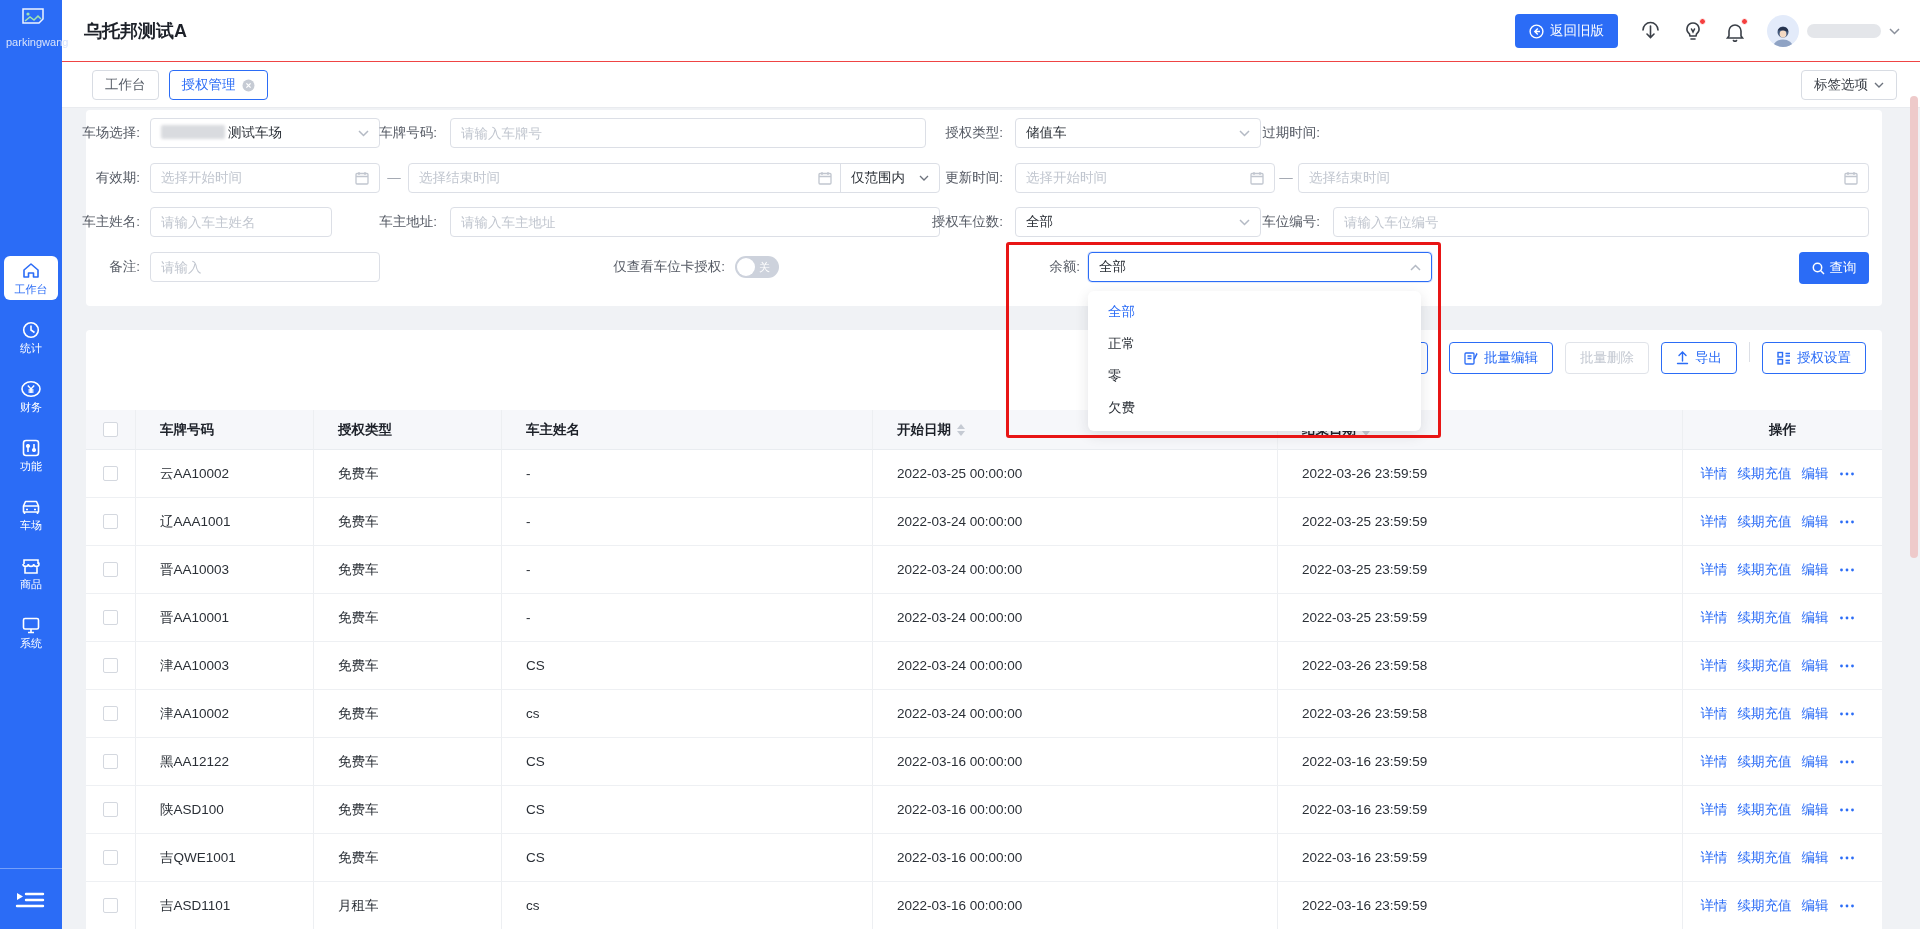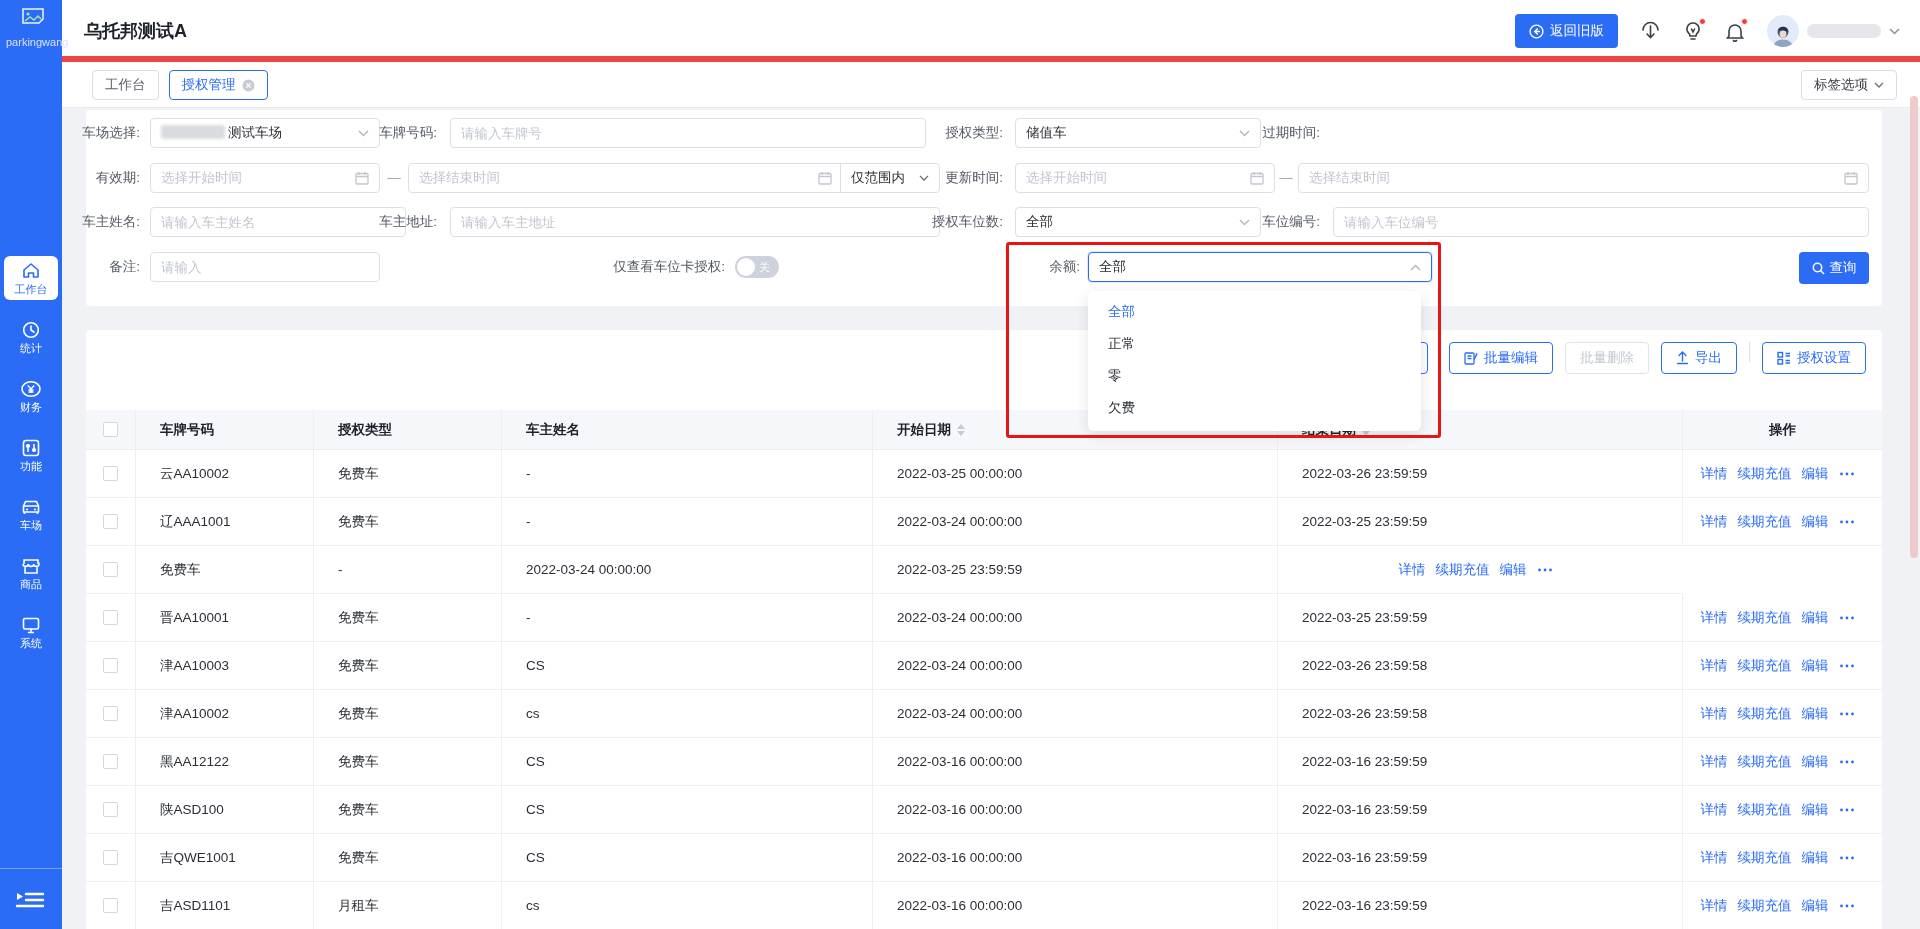--- a/index.html
+++ b/index.html
@@ -18,21 +18,21 @@
   .logo-broken { position:absolute; left:22px; top:8px; }
   .logo-alt { position:absolute; left:6px; top:36px; width:150px; color:#d7e2fb; font-size:11px; white-space:nowrap; }
   .side-items { position:absolute; top:256px; left:0; width:62px; display:flex; flex-direction:column; gap:15px; align-items:center; }
   .side-item { width:54px; height:44px; display:flex; flex-direction:column; align-items:center; justify-content:center; gap:2px; color:#fff; cursor:pointer; }
   .side-item .lbl { font-size:11px; line-height:12px; }
   .side-item.active { background:#fff; border-radius:6px; color:#2b6cf6; }
   .side-divider { position:absolute; left:0; bottom:60px; width:62px; height:1px; background:rgba(255,255,255,.35); }
   .collapse-btn { position:absolute; left:15px; bottom:18px; color:#fff; cursor:pointer; }
 
   
-  .header { position:absolute; left:62px; top:0; width:1858px; height:62px; background:#fff; border-bottom:6px solid #ef4444; z-index:10; }
+  .header { position:absolute; left:62px; top:0; width:1858px; height:62px; background:#fff; border-bottom:1px solid #ef4444; z-index:10; }
   .page-title { position:absolute; left:22px; top:19px; font-size:18px; font-weight:bold; color:#1d2129; }
   .hdr-right { position:absolute; right:20px; top:0; height:62px; display:flex; align-items:center; gap:22px; }
   .btn-back { display:flex; align-items:center; gap:6px; background:#2b6cf6; color:#fff; border:none; height:34px; padding:0 14px; border-radius:4px; font-size:13.5px; cursor:pointer; font-family:inherit; }
   .hdr-ic { position:relative; color:#3a3f47; cursor:pointer; }
   .red-dot { position:absolute; right:-3px; top:-3px; width:7px; height:7px; border-radius:50%; background:#f53f3f; border:1px solid #fff; }
   .avatar { width:32px; height:32px; border-radius:50%; background:#e3ebfa; display:flex; align-items:flex-end; justify-content:center; overflow:hidden; }
   .user-blob { width:74px; height:14px; border-radius:7px; background:#e4e6ea; }
   .user-wrap { display:flex; align-items:center; gap:8px; cursor:pointer; }
 
   
@@ -331,21 +331,21 @@
     <span class="grow ph">选择结束时间</span>
     <span class="ic">
         <svg width="14" height="14" viewBox="0 0 14 14" fill="none" stroke="#c1c6cf" stroke-width="1.3">
           <rect x="1" y="2.5" width="12" height="10.5" rx="1"></rect>
           <path d="M1 5.5 h12 M4 1 v3 M10 1 v3"></path>
         </svg>
       </span>
   </div>
 
   <div class="flabel" style="left:-36px;width:90px;top:97px">车主姓名:</div>
-  <div class="ctrl" style="left:64px;top:97px;width:256px">
+  <div class="ctrl" style="left:64px;top:97px;width:182px">
     <input placeholder="请输入车主姓名" style="">
   </div>
   <div class="flabel" style="left:261px;width:90px;top:97px">车主地址:</div>
   <div class="ctrl" style="left:364px;top:97px;width:490px">
     <input placeholder="请输入车主地址" style="">
   </div>
   <div class="flabel" style="left:817px;width:100px;top:97px">授权车位数:</div>
   <div class="ctrl" style="left:929px;top:97px;width:246px">
     <span class="grow">全部</span>
     <span class="ic chev">
@@ -504,20 +504,21 @@
                 <circle cx="13.5" cy="3" r="1.4" fill="#2b6cf6"></circle>
               </svg>
             </span>
           </span>
         </div>
       </div>
       <div class="grid-row">
         <div class="cell center">
           <span class="cbx"></span>
         </div>
+        <div class="cell">晋AA10003</div>
         <div class="cell">免费车</div>
         <div class="cell">-</div>
         <div class="cell">2022-03-24 00:00:00</div>
         <div class="cell">2022-03-25 23:59:59</div>
         <div class="cell center">
           <span class="ops">
             <span class="lnk">详情</span>
             <span class="lnk">续期充值</span>
             <span class="lnk">编辑</span>
             <span class="ic">

